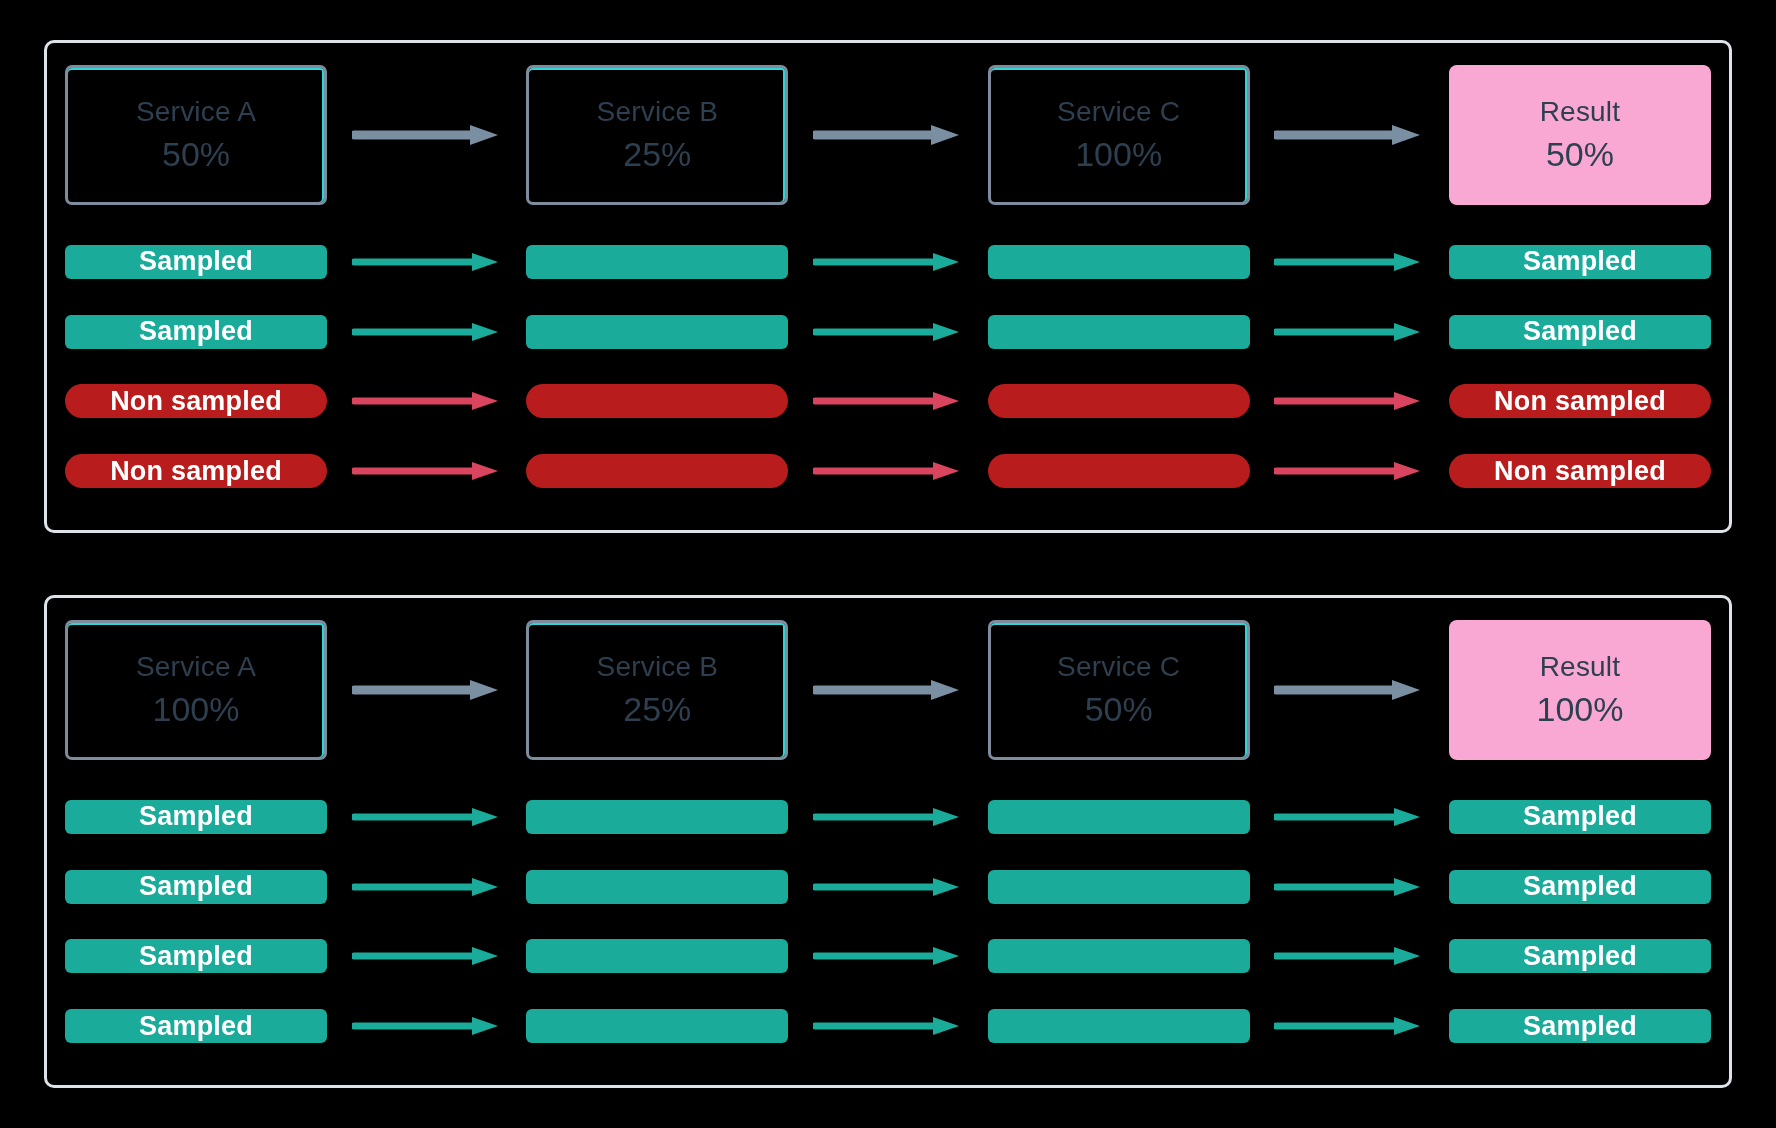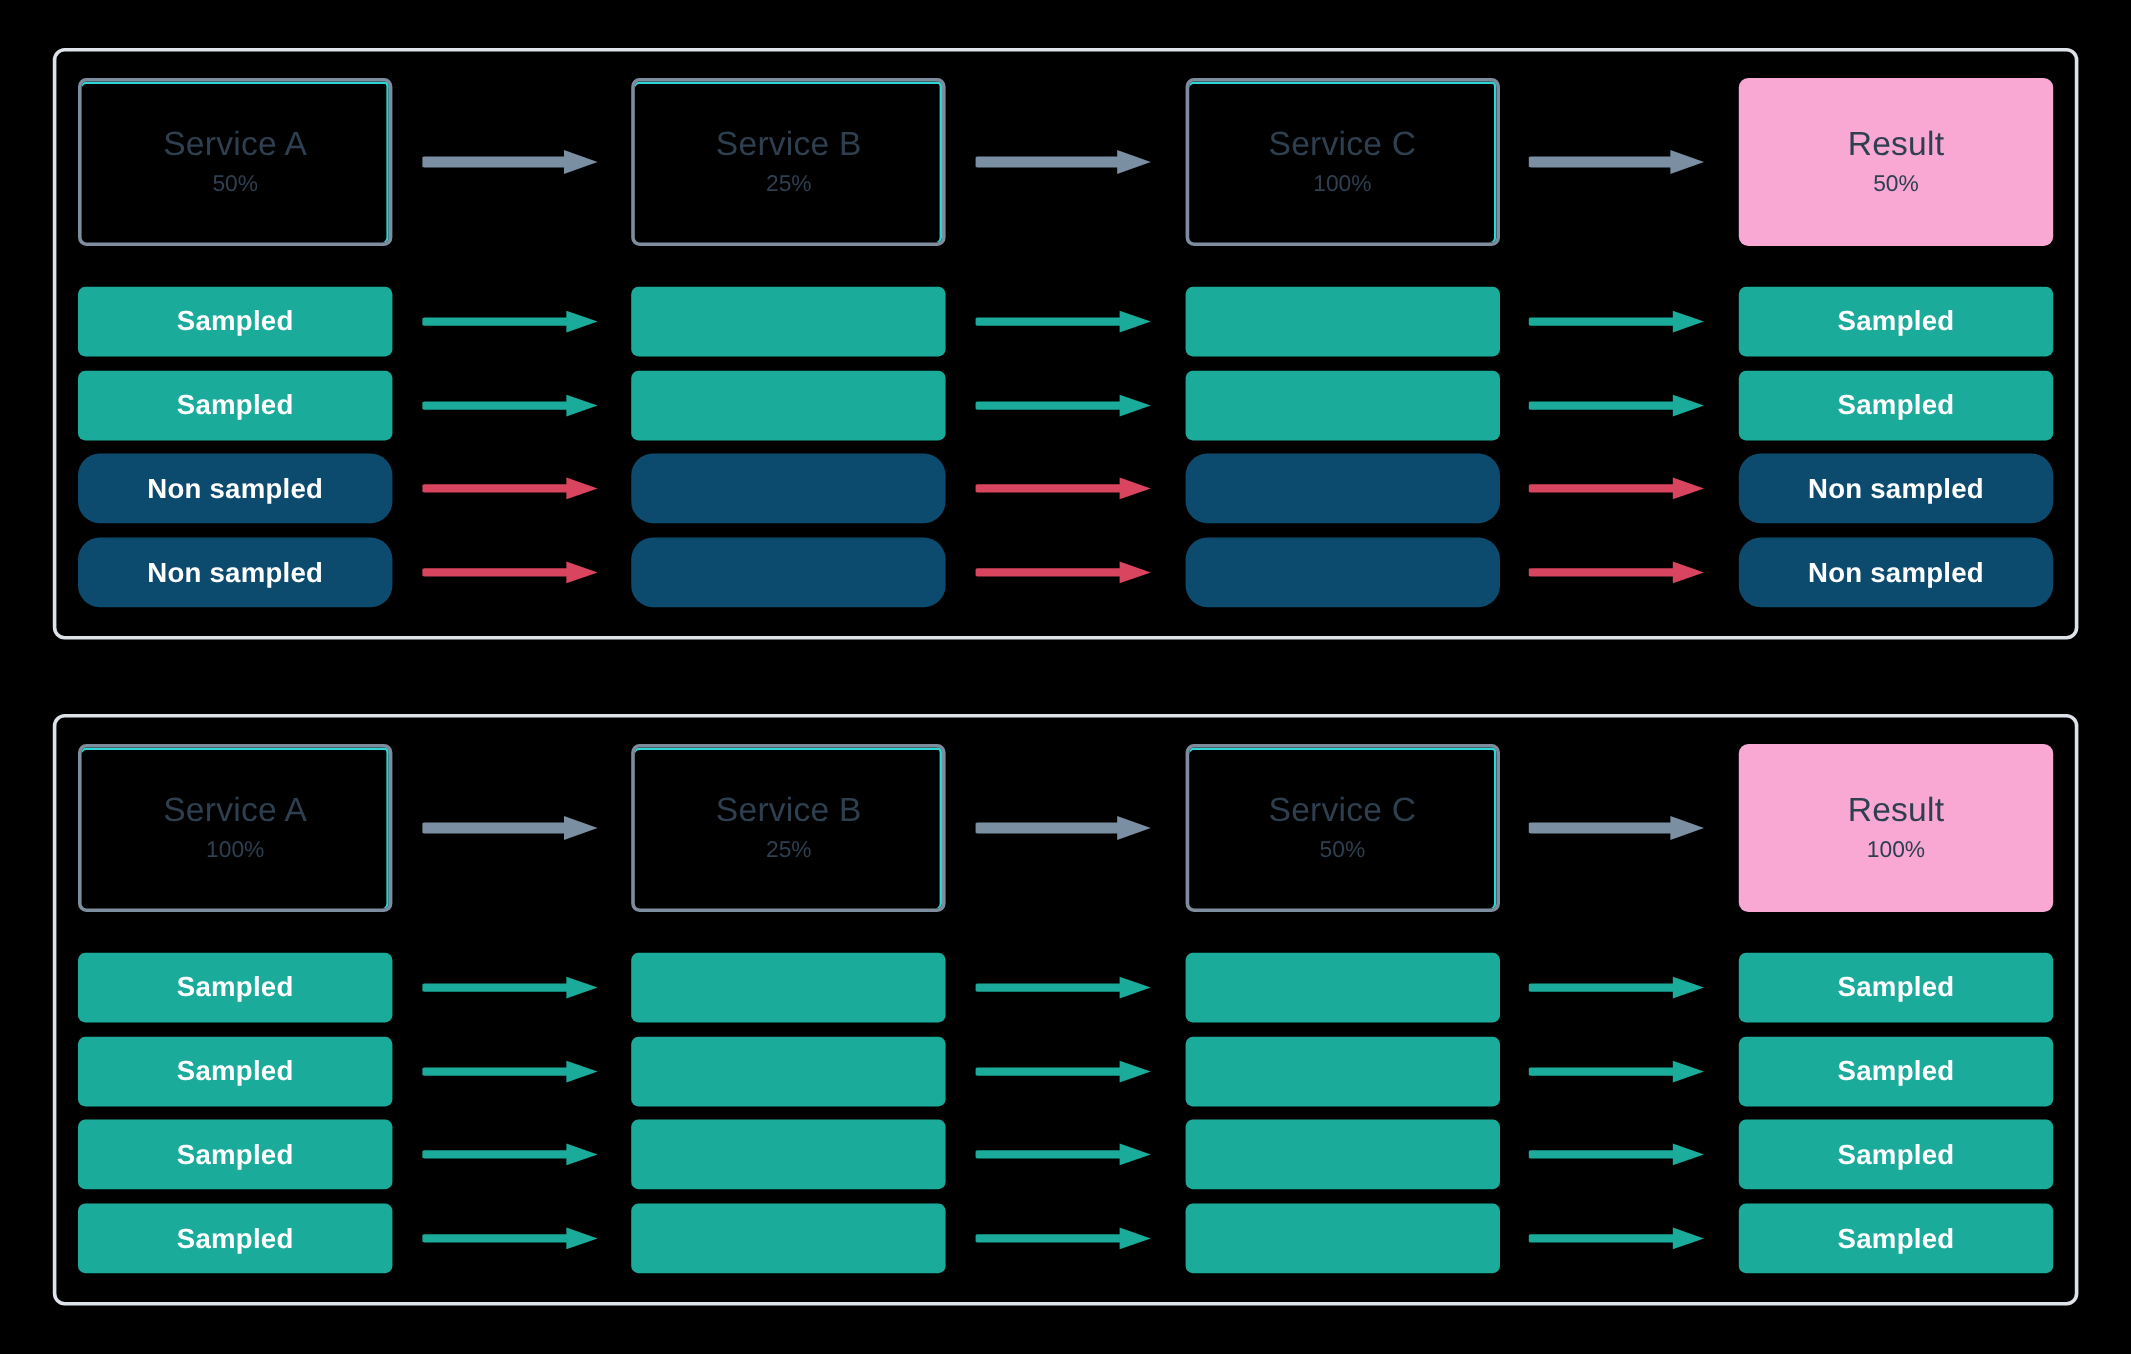--- a/index.html
+++ b/index.html
@@ -72,21 +72,21 @@
   }
 
   .svc-name {
     font-size: 28px;
     color: #2e3f50;
     font-weight: 400;
     letter-spacing: 0.2px;
     line-height: 1.1;
   }
   .svc-pct {
-    font-size: 19px;
+    font-size: 34px;
     color: #2e3f50;
     font-weight: 400;
     line-height: 1.1;
   }
 
   
   .arrow-cell {
     display: flex;
     align-items: center;
     justify-content: center;
@@ -102,32 +102,32 @@
   }
 
   .flow-row {
     display: grid;
     grid-template-columns: 262px 1fr 262px 1fr 262px 1fr 262px;
     align-items: center;
     height: 46px;
   }
 
   .bar {
-    height: 58px;
+    height: 34px;
     border-radius: 6px;
     display: flex;
     align-items: center;
     justify-content: center;
     color: #ffffff;
-    font-size: 23px;
+    font-size: 27px;
     font-weight: 700;
     letter-spacing: 0.2px;
   }
   .bar.sampled      { background: #1aab9b; }
-  .bar.nonsampled   { background: #0c4a6e; border-radius: 18px; }
+  .bar.nonsampled   { background: #b91c1c; border-radius: 18px; }
 
   .flow-arrow {
     display: flex;
     align-items: center;
     justify-content: center;
   }
   .flow-arrow svg { display: block; }
 </style>
 </head>
 <body>

